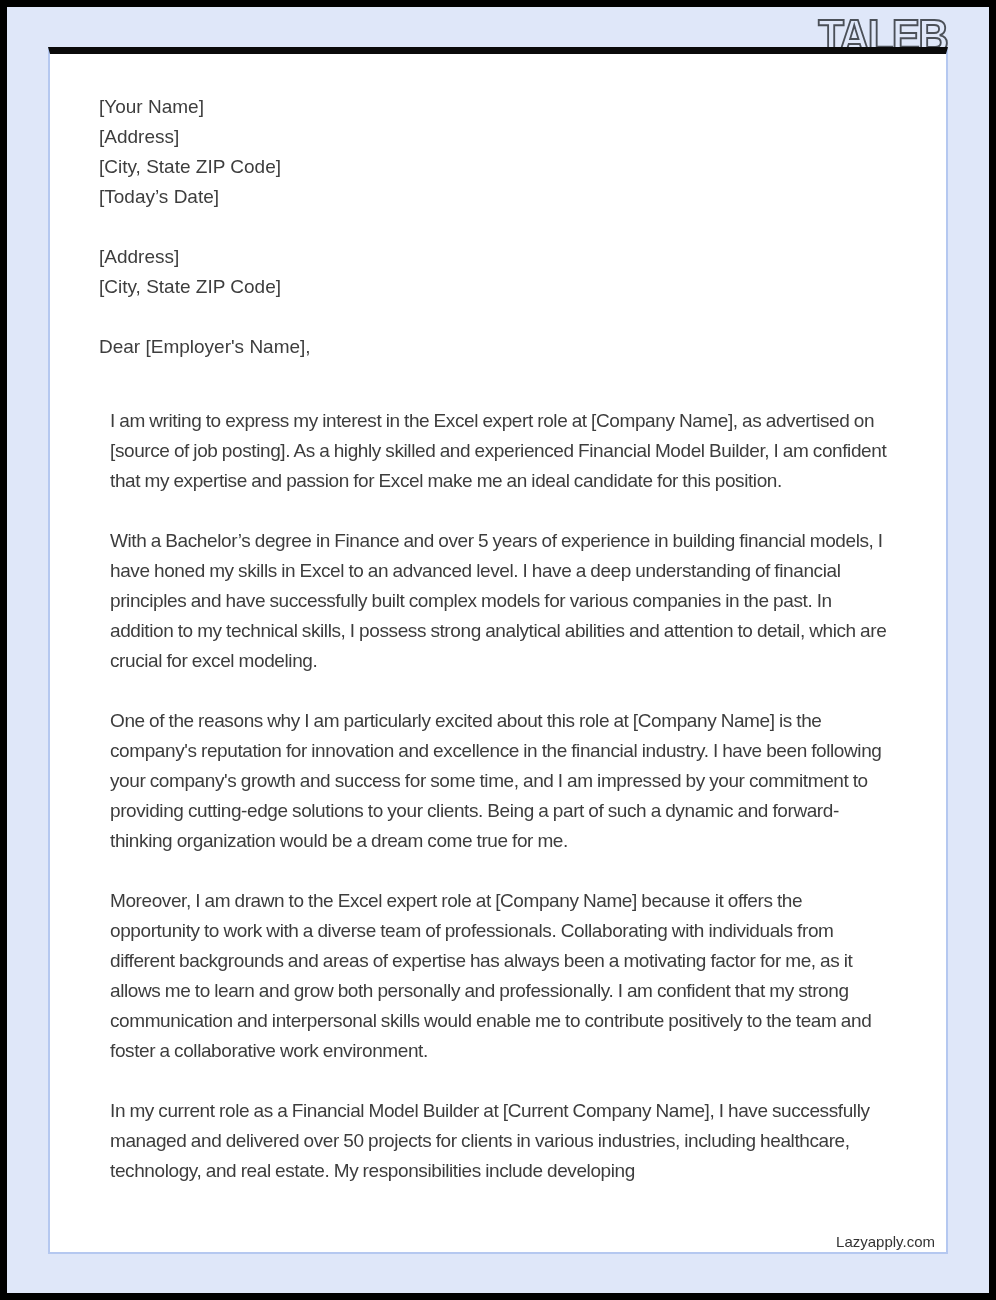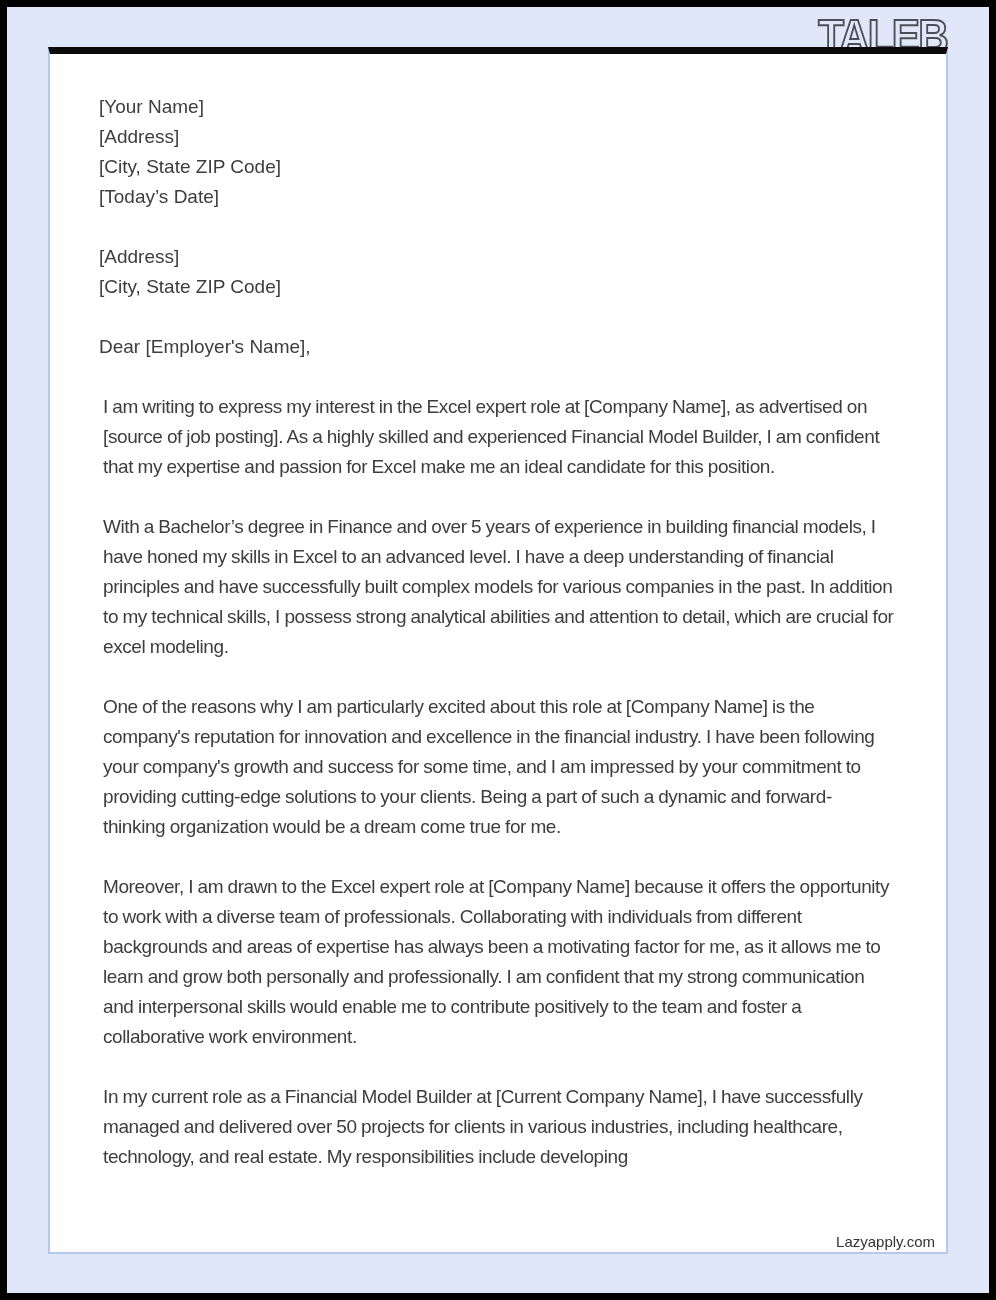--- a/index.html
+++ b/index.html
@@ -47,23 +47,23 @@
     overflow:visible;
   }
   .letter{
     padding:38px 52px 0 49px;
     color:var(--text,#3d3d3d);
     font-size:19px;
     line-height:30px;
   }
   .addr-block{margin:0 0 30px 0;}
   .addr-line{white-space:nowrap;}
-  .salutation{margin:0 0 30px 0;}
+  .salutation{margin:0 0 44px 0;}
   .para{
-    margin:0 0 30px 4px;
+    margin:0 0 30px 11px;
     letter-spacing:-0.4px;
     word-spacing:-0.5px;
   }
   .watermark{
     position:absolute;
     right:11px;
     bottom:0px;
     font-size:15px;
     line-height:20px;
     color:#333333;

